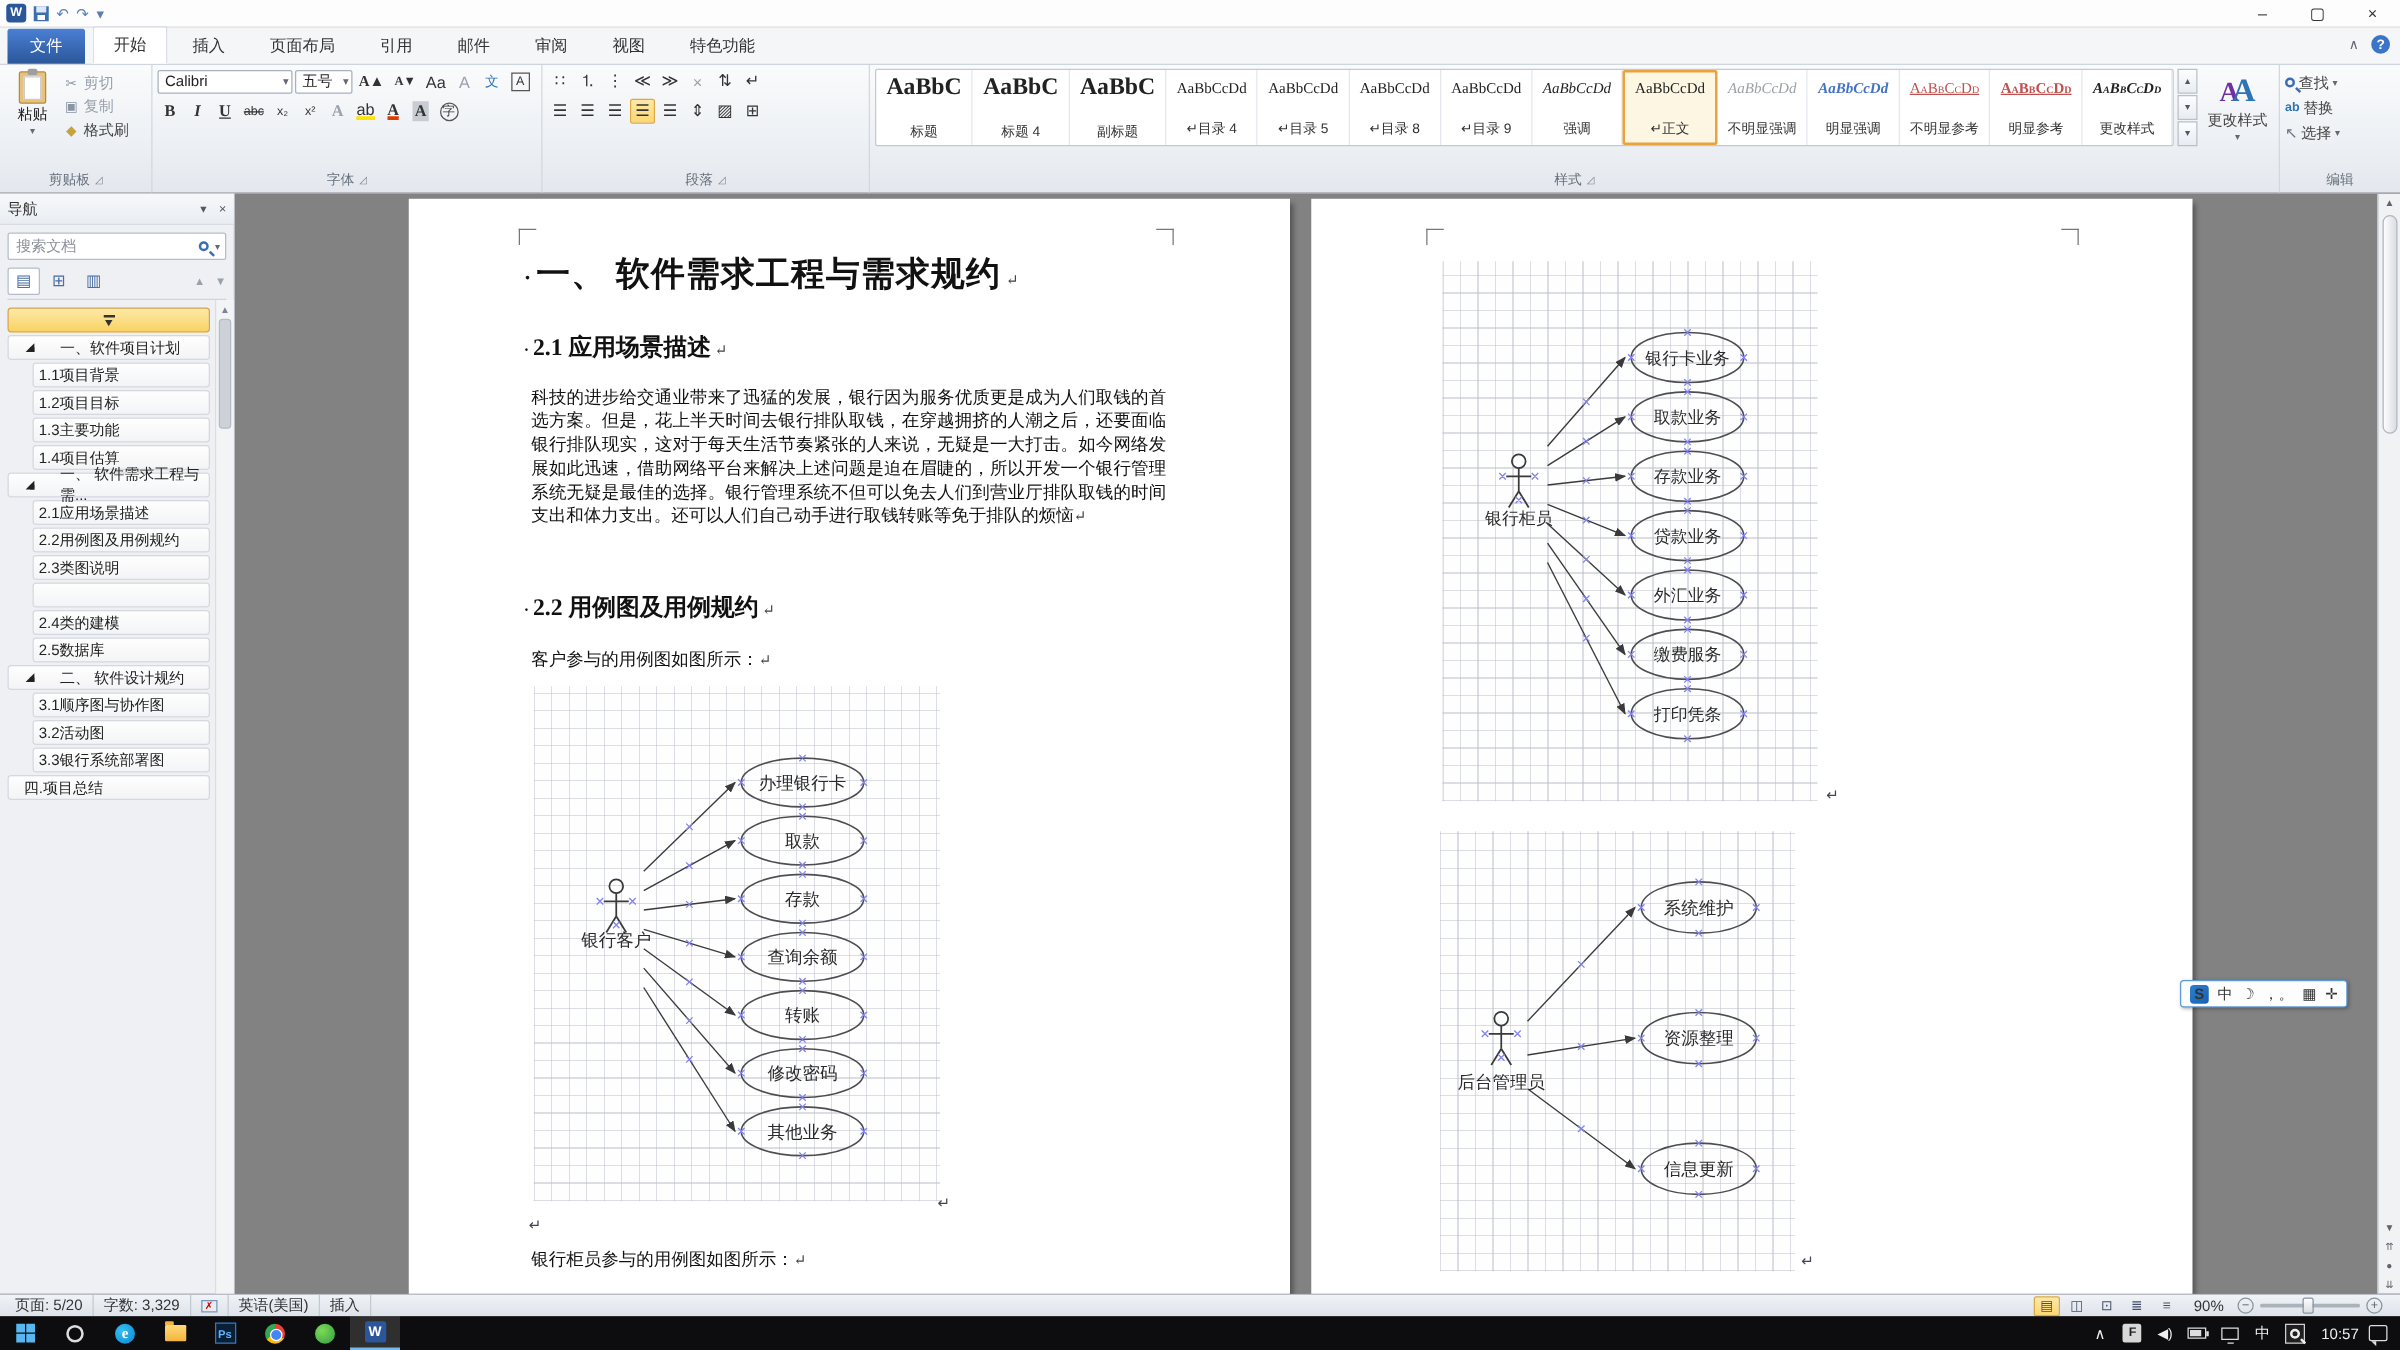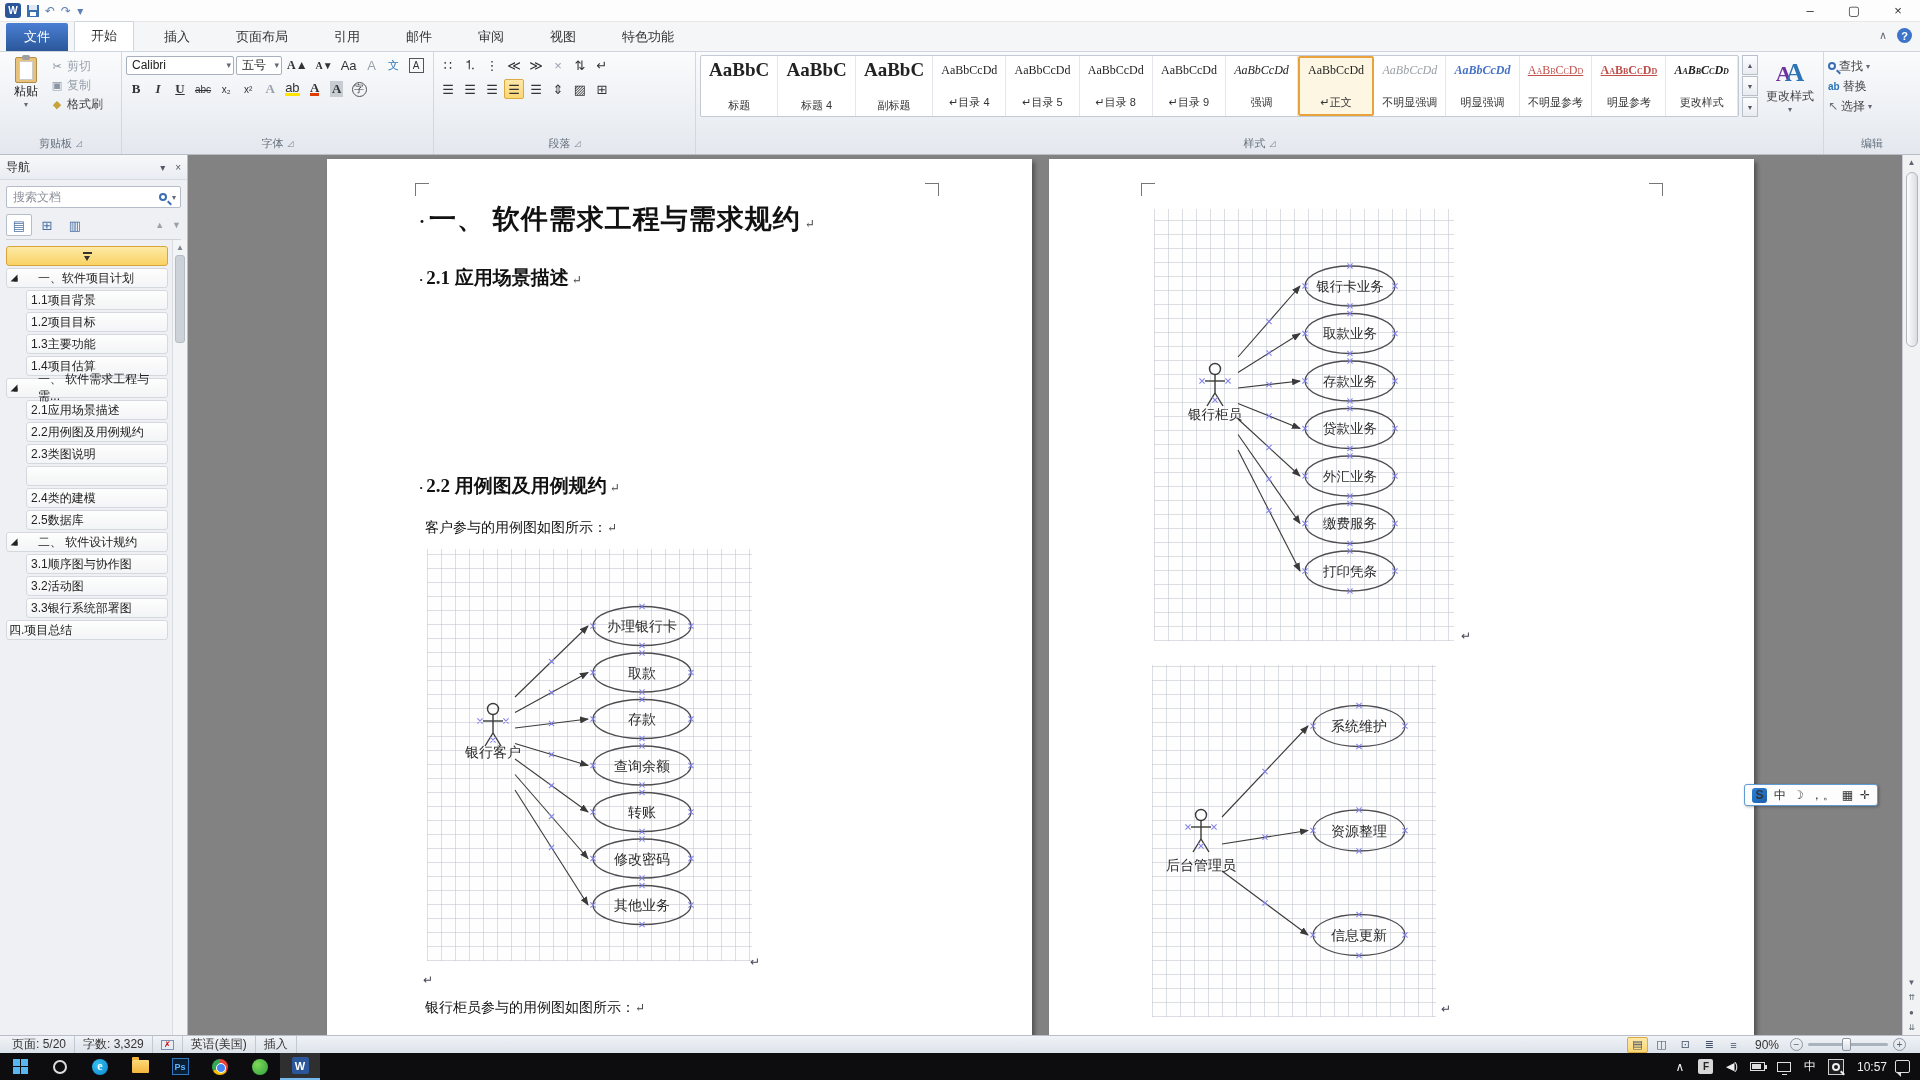--- a/index.html
+++ b/index.html
@@ -14,21 +14,21 @@
   .qbtn{color:#5a7fb4;font-size:12px;line-height:12px;}
   .saveicon{width:12px;height:12px;background:#3a6fb0;position:relative;display:inline-block;}
   .saveicon::after{content:"";position:absolute;left:2px;top:0;width:8px;height:5px;background:#dfe8f4;}
   .saveicon::before{content:"";position:absolute;left:3px;bottom:1px;width:6px;height:4px;background:#fff;z-index:1;}
   .ttext{position:absolute;left:0;right:0;text-align:center;font-size:13px;color:#1a1a1a;}
   .winbtns{margin-left:auto;display:flex;z-index:2;}
   .winbtn{width:44px;height:21px;display:flex;align-items:center;justify-content:center;font-size:13px;color:#333;}
 
   
   .tabsrow{height:30px;background:#f4f6f8;border-bottom:1px solid #cfd5dc;display:flex;align-items:flex-end;position:relative;}
-  .tab{padding:5px 16px;font-size:13px;color:#333;margin-right:14px;}
+  .tab{padding:5px 16px;font-size:13px;color:#333;margin-right:4px;}
   .filetab{background:linear-gradient(#4a7fd4,#2b579a);color:#fff;margin:0 6px 0 6px;border-radius:2px 2px 0 0;padding:5px 18px;}
   .seltab{background:#fff;border:1px solid #cfd5dc;border-bottom:1px solid #fff;border-radius:2px 2px 0 0;}
   .ribbonctrl{position:absolute;right:8px;top:6px;display:flex;gap:10px;align-items:center;}
   .chev{color:#667;font-size:11px;}
   .helpq{width:15px;height:15px;border-radius:50%;background:#3b74c9;color:#fff;font-size:11px;font-weight:bold;display:flex;align-items:center;justify-content:center;}
 
   
   .ribbon{height:103px;background:linear-gradient(#fafbfc,#eef1f5 55%,#e4e8ee);border-bottom:1px solid #b9bec6;display:flex;}
   .grp{display:flex;flex-direction:column;border-right:1px solid #d3d8de;padding:3px 4px 0;position:relative;}
   .glabelrow{margin-top:auto;display:flex;align-items:center;justify-content:center;gap:4px;padding:1px 0 3px;}
@@ -100,21 +100,21 @@
   .nphead .sp{margin-left:auto;display:flex;gap:10px;color:#556;font-size:10px;}
   .npsearch{margin:6px 6px 4px;height:22px;background:#fff;border:1px solid #b4bdc9;border-radius:2px;display:flex;align-items:center;padding:0 4px 0 6px;gap:5px;}
   .npsearch .ph{flex:1;color:#8c929b;font-size:12px;}
   .nptabs{display:flex;align-items:center;margin:2px 6px 0;border-bottom:1px solid #cfd4db;padding-bottom:3px;gap:2px;}
   .nptab{width:26px;height:22px;display:flex;align-items:center;justify-content:center;font-size:13px;color:#4a6fa5;border:1px solid transparent;border-radius:2px;}
   .nptab.on{background:#fff;border-color:#b4bdc9;}
   .nptabs .updown{margin-left:auto;display:flex;gap:8px;font-size:9px;color:#99a1ab;}
   .navlistwrap{flex:1;display:flex;min-height:0;}
   .navlist{flex:1;padding:4px 2px 4px 4px;overflow:hidden;}
   .nitem{height:20px;margin:2px 2px;border:1px solid #d5d9df;border-radius:3px;background:linear-gradient(#fefefe,#f3f4f6);display:flex;align-items:center;font-size:12px;color:#222;padding:0 4px;gap:4px;}
-  .nitem.lvl1{padding-left:2px;gap:19px;}
+  .nitem.lvl1{padding-left:12px;gap:19px;}
   .nitem.lvl2{margin-left:22px;}
   .nitem.nsel{background:linear-gradient(#fdeaa6,#f9d264);border-color:#d9a43b;justify-content:center;}
   .caret{width:0;height:0;border-left:5px solid transparent;border-top:5px solid transparent;border-bottom:5px solid #222;border-right:5px solid #222;transform:scale(.7);}
   .topmark{width:9px;height:8px;border-top:2px solid #333;position:relative;}
   .topmark::after{content:"";position:absolute;left:1px;top:2px;border-left:3.5px solid transparent;border-right:3.5px solid transparent;border-bottom:5px solid #333;transform:rotate(180deg);}
   .npscroll{width:15px;background:#f3f4f6;border-left:1px solid #dadee3;display:flex;flex-direction:column;}
   .npscroll .arr{height:14px;display:flex;align-items:center;justify-content:center;font-size:8px;color:#7c8591;}
   .npscroll .thumb{margin:1px 2px;height:88px;background:#cdd2d9;border-radius:3px;border:1px solid #b6bcc5;}
 
   
@@ -535,20 +535,21 @@
         <div class="h1row">
           <span class="dot">·</span>
           <span class="h1t">一、 软件需求工程与需求规约</span>
           <span class="pilcrow">↵</span>
         </div>
         <div class="h2row" style="top:106px;">
           <span class="dot" style="font-size:13px;font-weight:bold;">·</span>
           <span class="h2t">2.1 应用场景描述</span>
           <span class="pilcrow">↵</span>
         </div>
+        <div class="bodytext"><span>科技的进步给交通业带来了迅猛的发展，银行因为服务优质更是成为人们取钱的首选方案。但是，花上半天时间去银行排队取钱，在穿越拥挤的人潮之后，还要面临银行排队现实，这对于每天生活节奏紧张的人来说，无疑是一大打击。如今网络发展如此迅速，借助网络平台来解决上述问题是迫在眉睫的，所以开发一个银行管理系统无疑是最佳的选择。银行管理系统不但可以免去人们到营业厅排队取钱的时间支出和体力支出。还可以人们自己动手进行取钱转账等免于排队的烦恼</span><span class="pilcrow">↵</span></div>
         <div class="h2row" style="top:314px;">
           <span class="dot" style="font-size:13px;font-weight:bold;">·</span>
           <span class="h2t">2.2 用例图及用例规约</span>
           <span class="pilcrow">↵</span>
         </div>
         <div class="cap" style="left:98px;top:360px;"><span>客户参与的用例图如图所示：</span><span class="pilcrow">↵</span></div>
         <div class="ucgrid" style="left:100px;top:390px;width:325px;height:412px;">
           <svg id="uc1" viewBox="0 0 325 412" style="font-family: &quot;Liberation Serif&quot;, &quot;DejaVu Serif&quot;, serif;">
               <defs>
                 <marker id="arr1" markerWidth="9" markerHeight="7" refX="8" refY="3.5" orient="auto" markerUnits="userSpaceOnUse">

